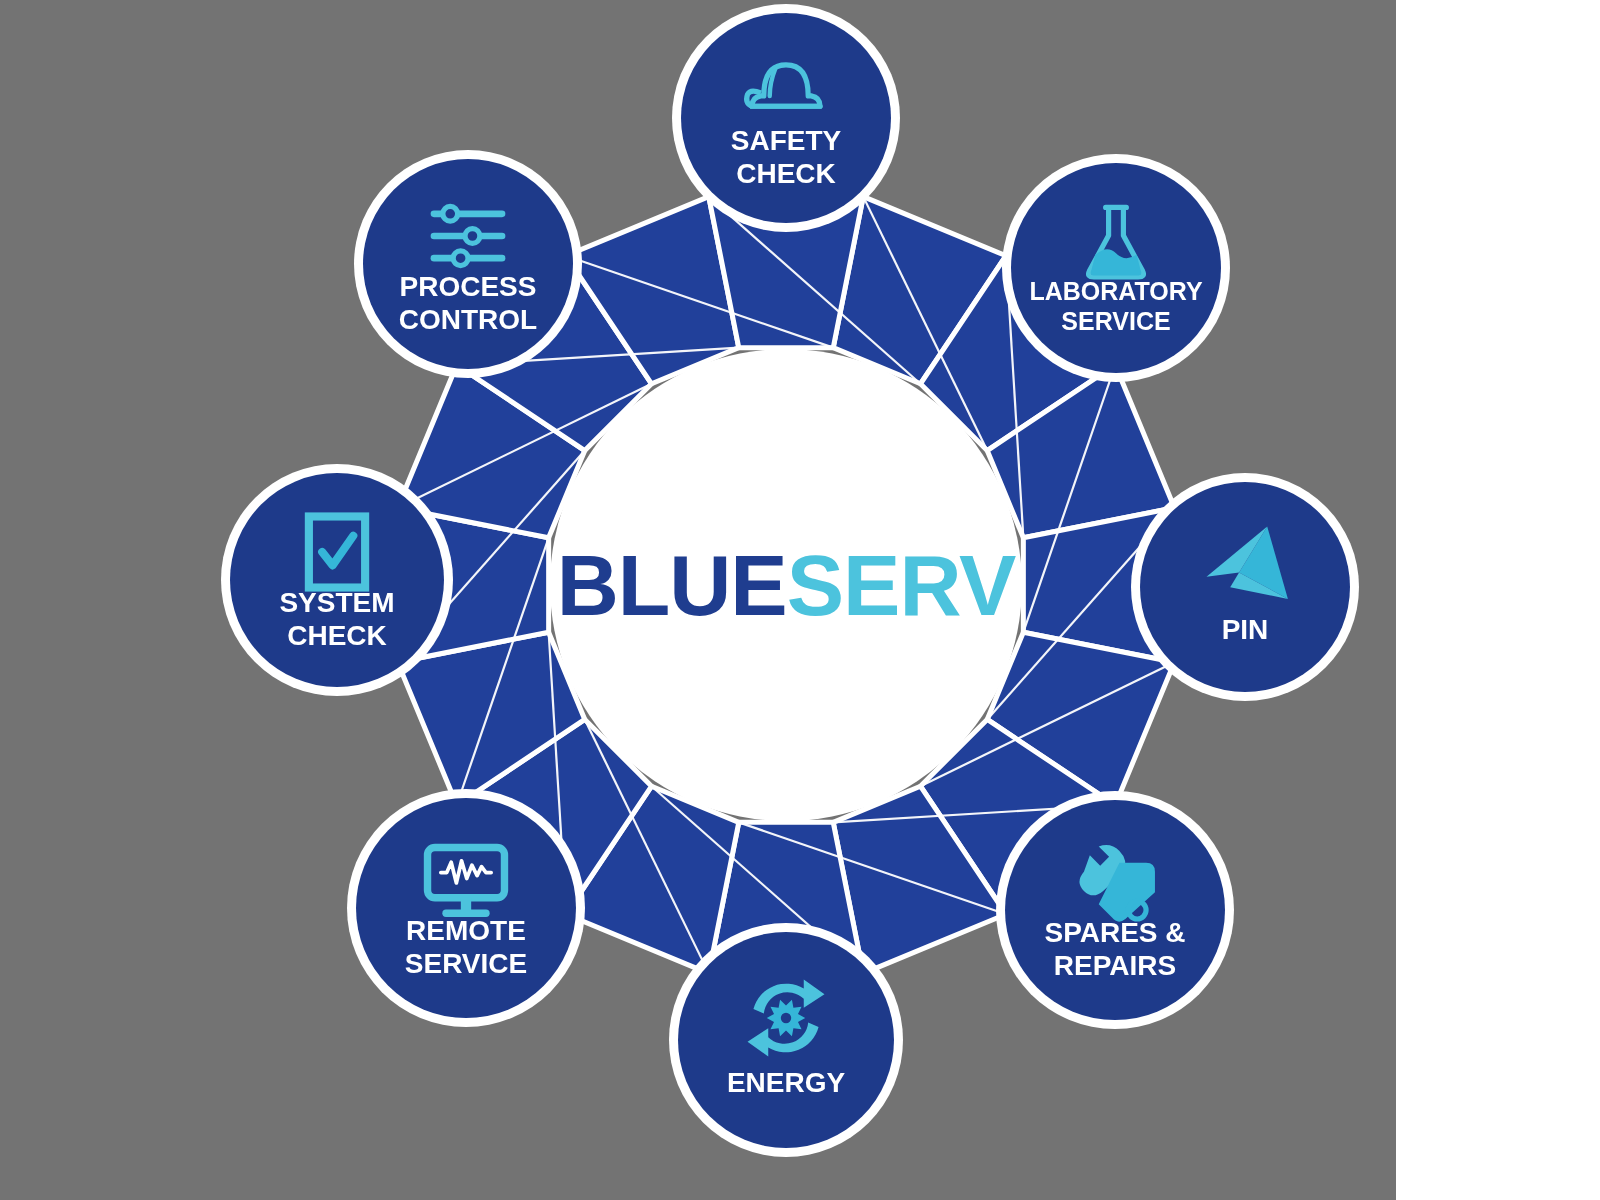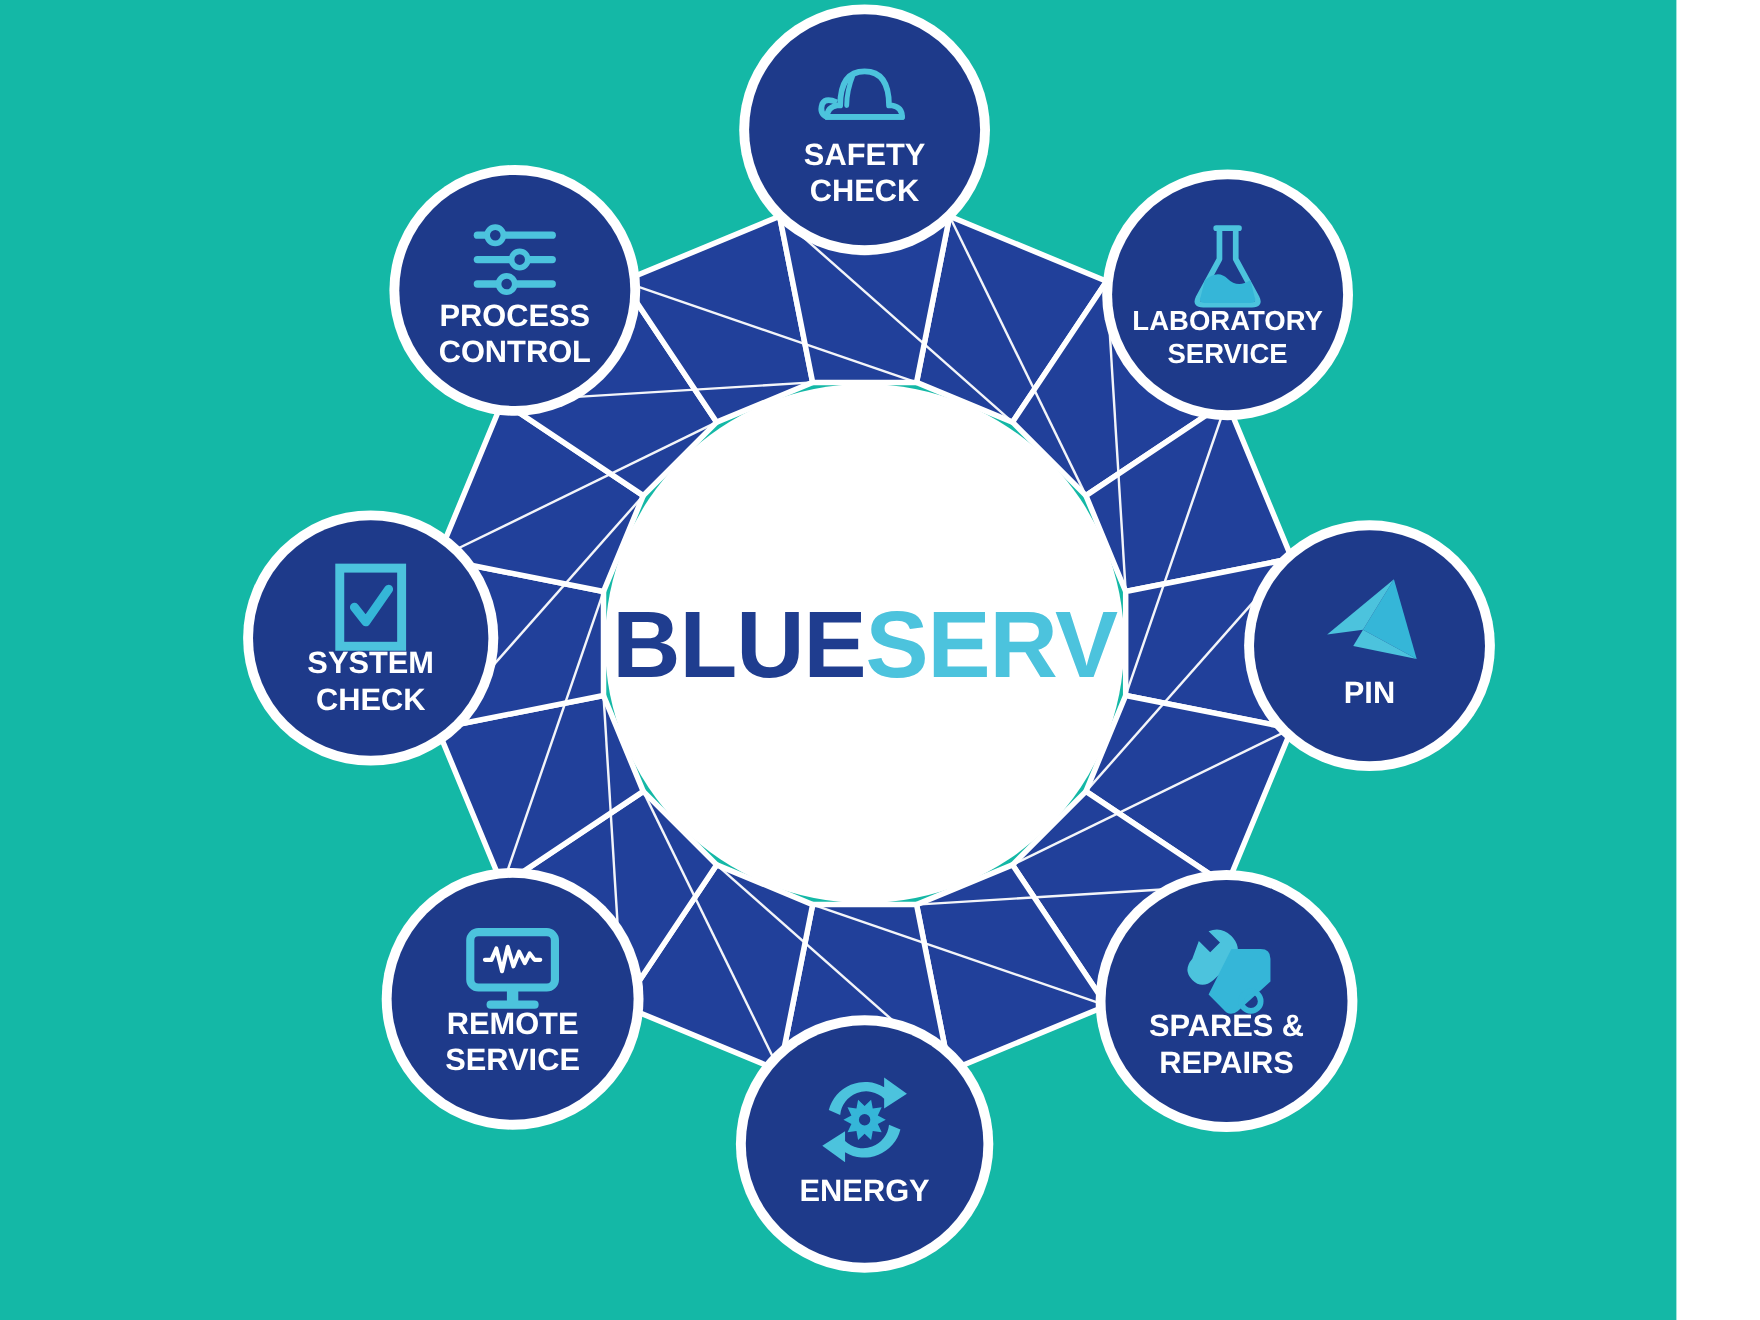--- a/index.html
+++ b/index.html
@@ -8,23 +8,23 @@
     background: #ffffff;
   }
   body {
     width: 1600px;
     height: 1200px;
     font-family: "Liberation Sans", sans-serif;
     overflow: hidden;
   }
   #stage {
     position: relative;
-    width: 1524px;
+    width: 1396px;
     height: 1200px;
-    background: #14b8a6;
+    background: #737373;
   }
   #diagram-svg {
     position: absolute;
     left: 0;
     top: 0;
     width: 1600px;
     height: 1200px;
   }
   .node-label {
     font-weight: bold;

